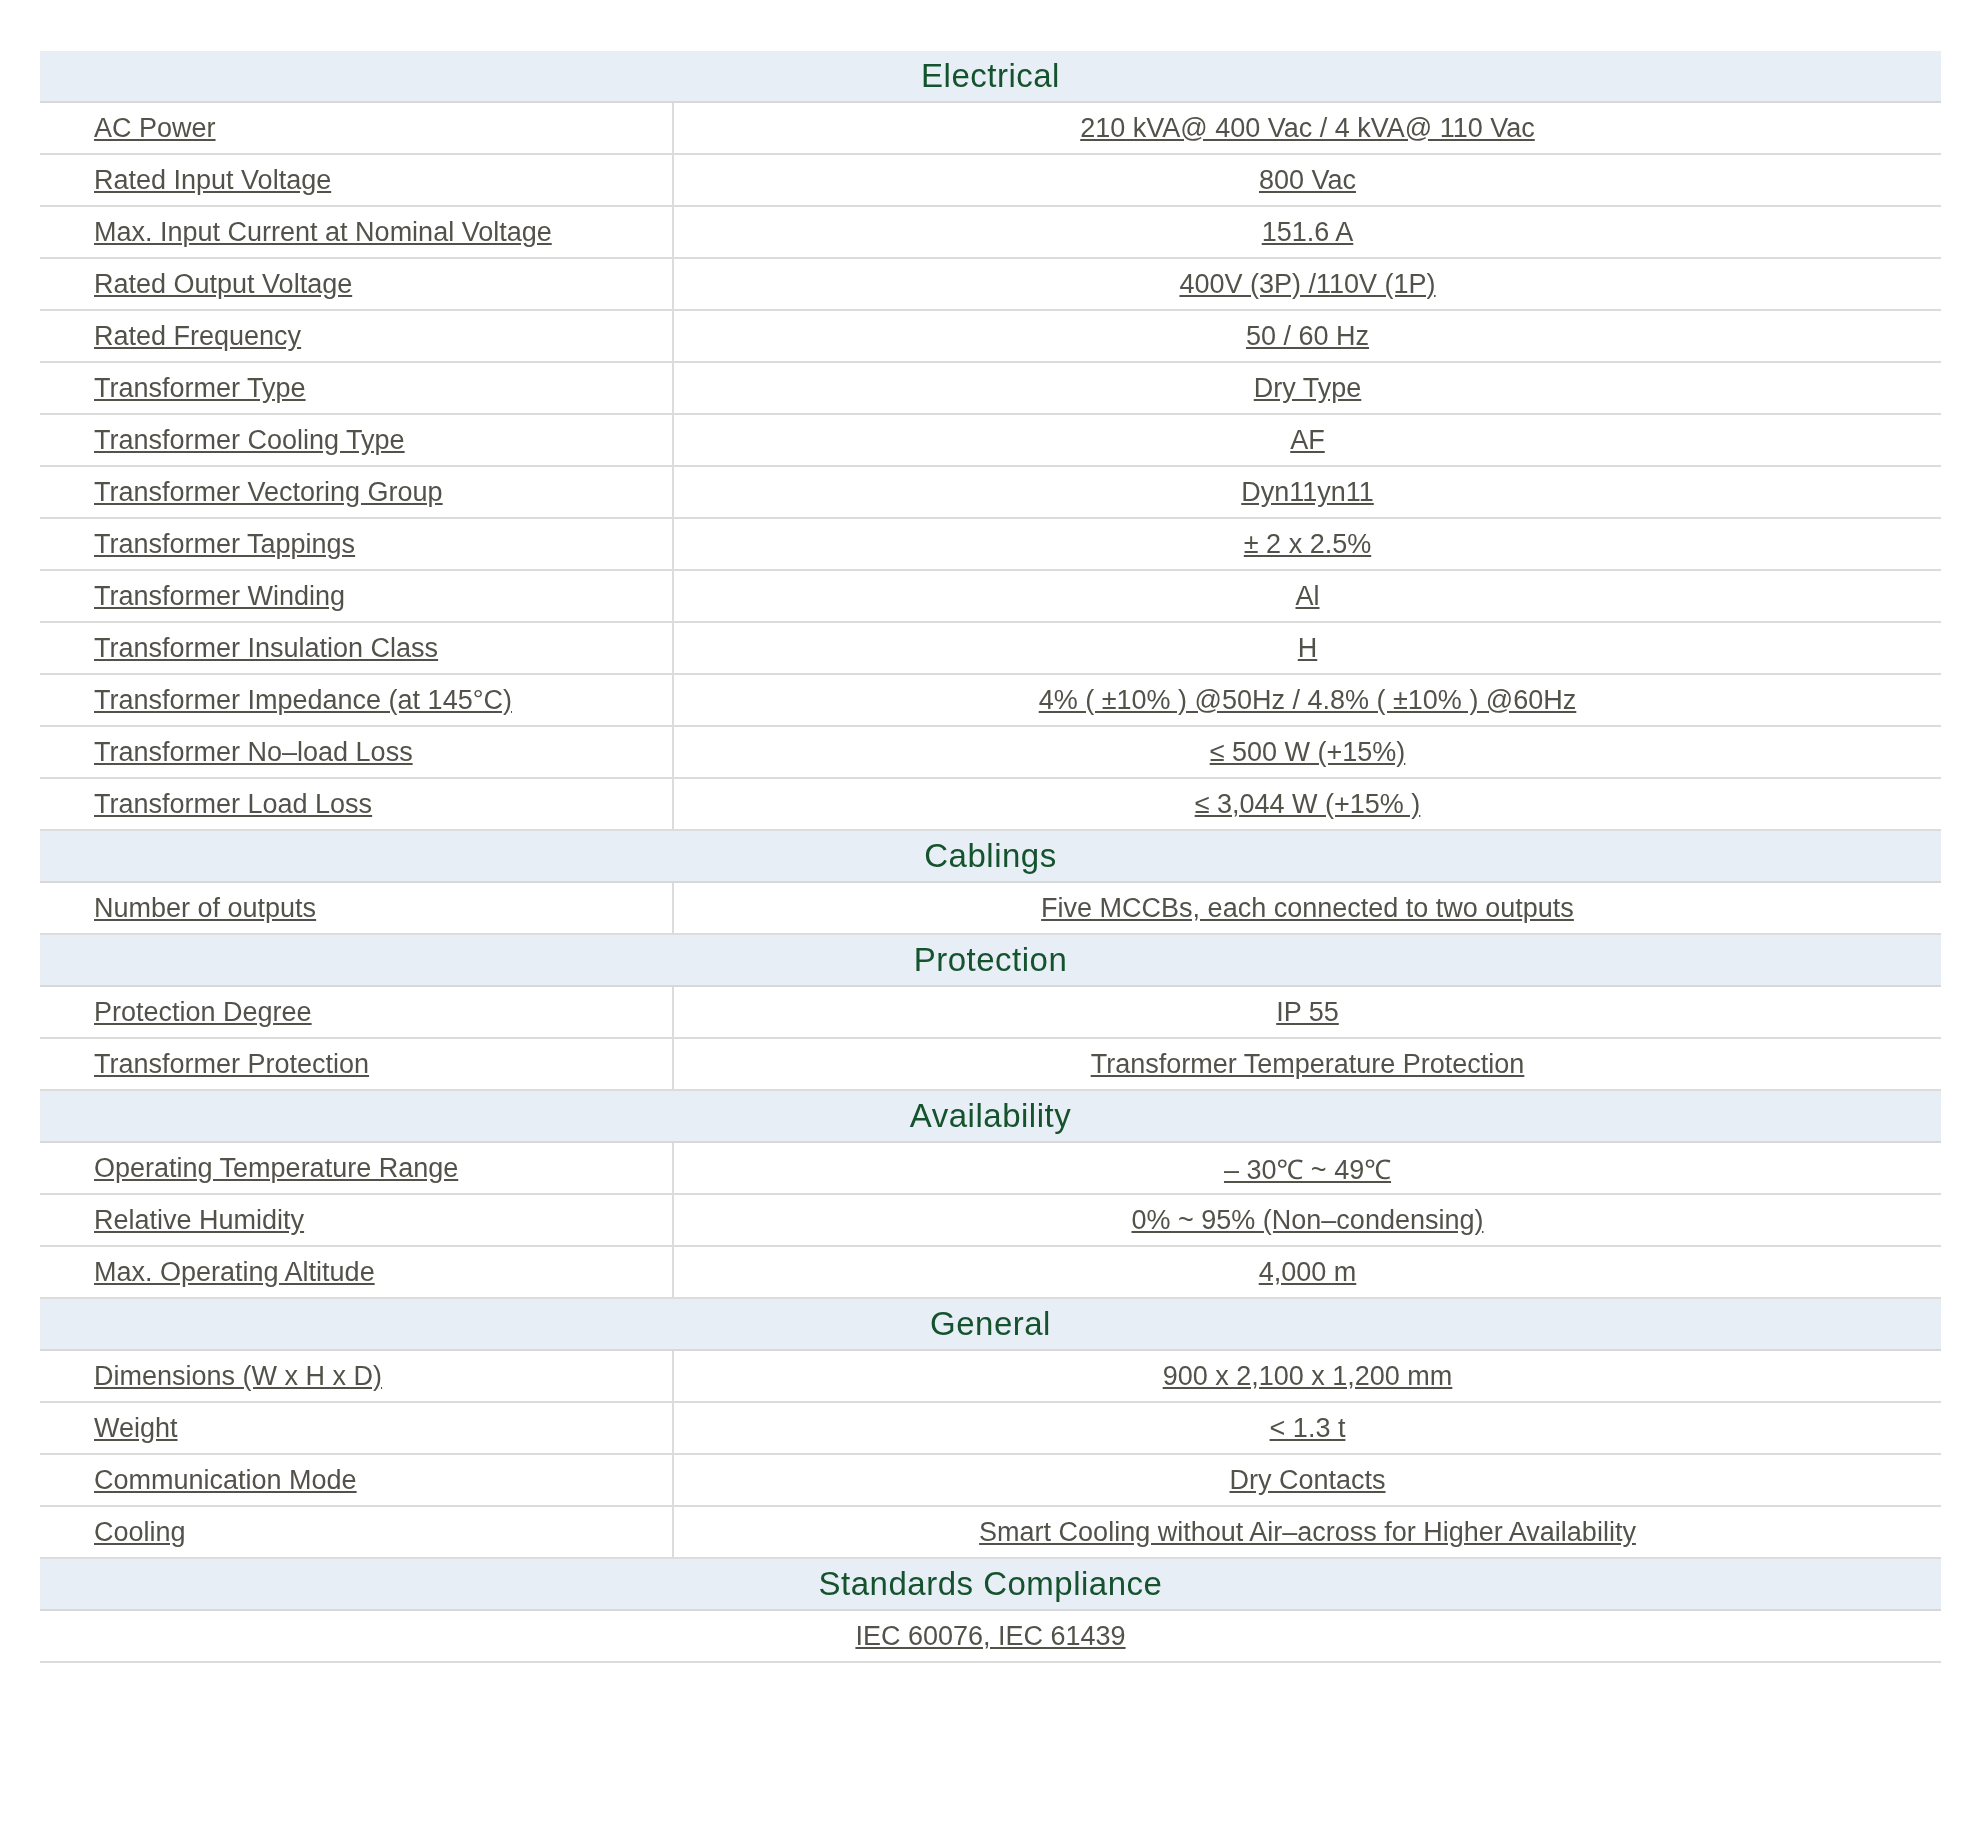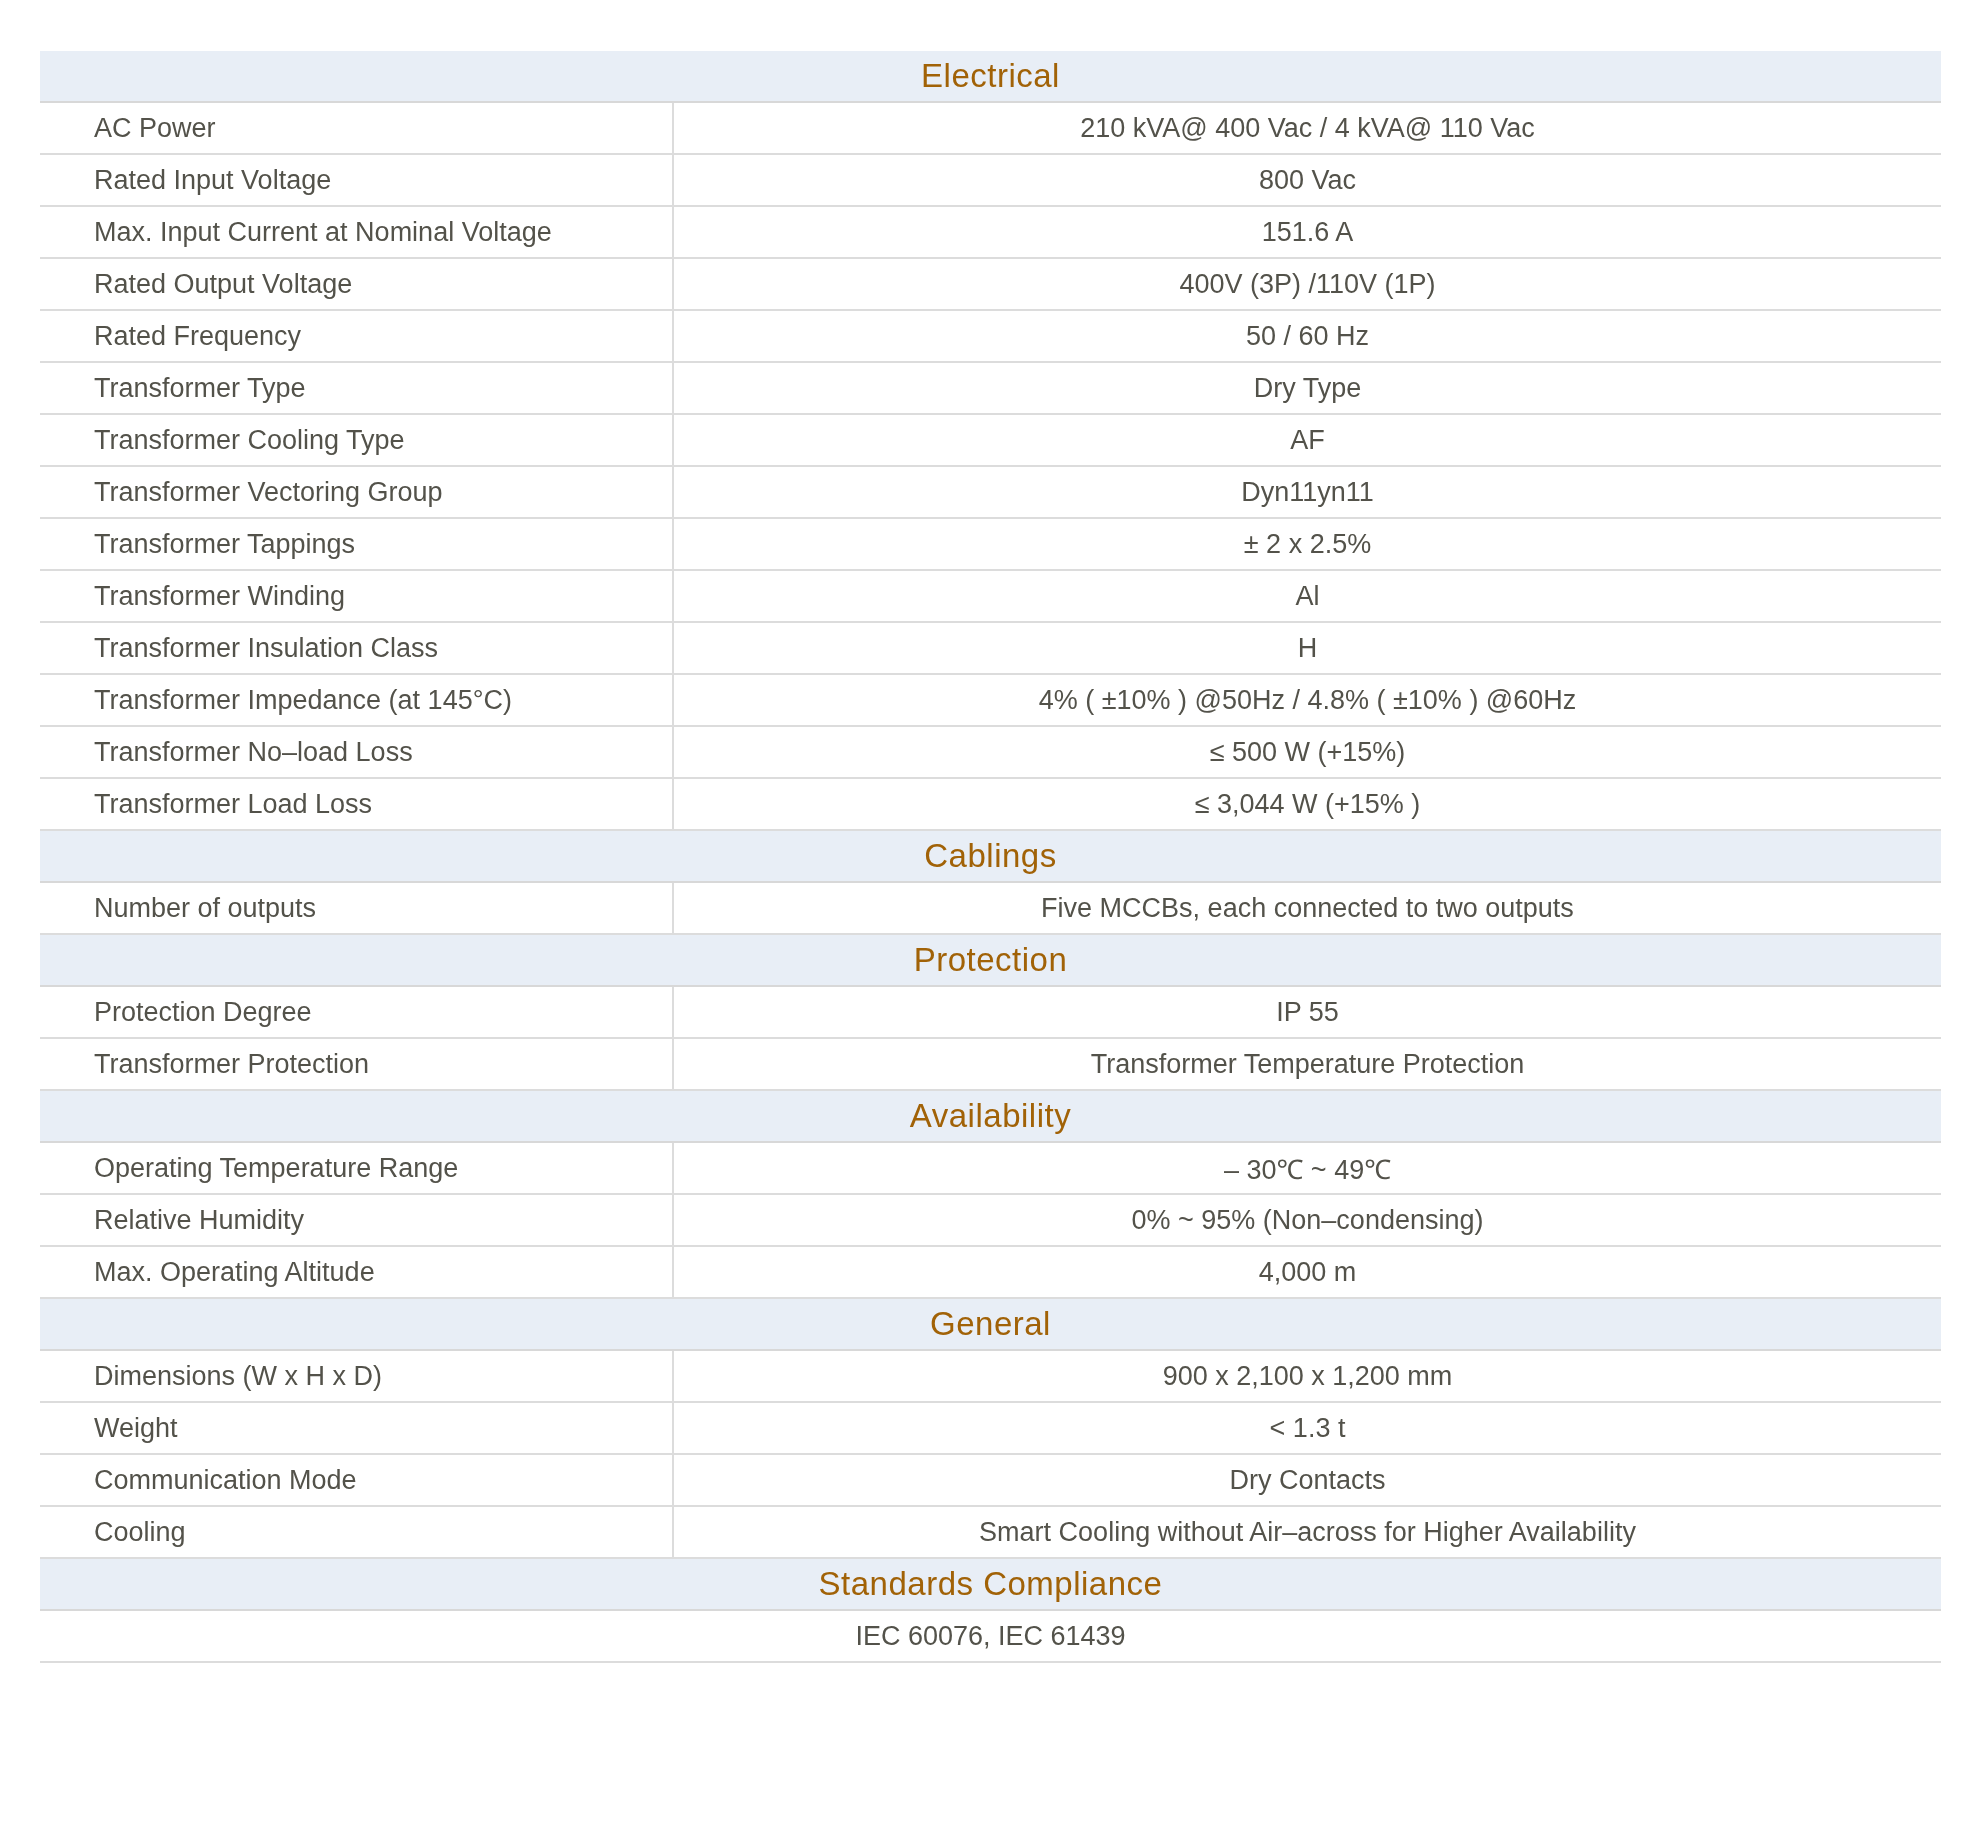--- a/index.html
+++ b/index.html
@@ -21,34 +21,35 @@
   .section-header {
     height: 52px;
     background: #e8eef6;
     display: flex;
     align-items: center;
     justify-content: center;
     border-bottom: 2px solid #d8d8d8;
   }
   .section-title {
     font-size: 33px;
-    color: #a16207;
+    color: #14532d;
     letter-spacing: 0.5px;
   }
   .spec-row {
     display: flex;
     height: 52px;
     border-bottom: 2px solid #dcdcdc;
     background: #ffffff;
   }
   .cell {
     font-size: 27px;
     color: #53524a;
     display: flex;
     align-items: center;
+    text-decoration: underline;
   }
   .cell.label {
     width: 634px;
     min-width: 634px;
     padding-left: 54px;
     border-right: 2px solid #dcdcdc;
   }
   .cell.value {
     flex: 1;
     justify-content: center;

